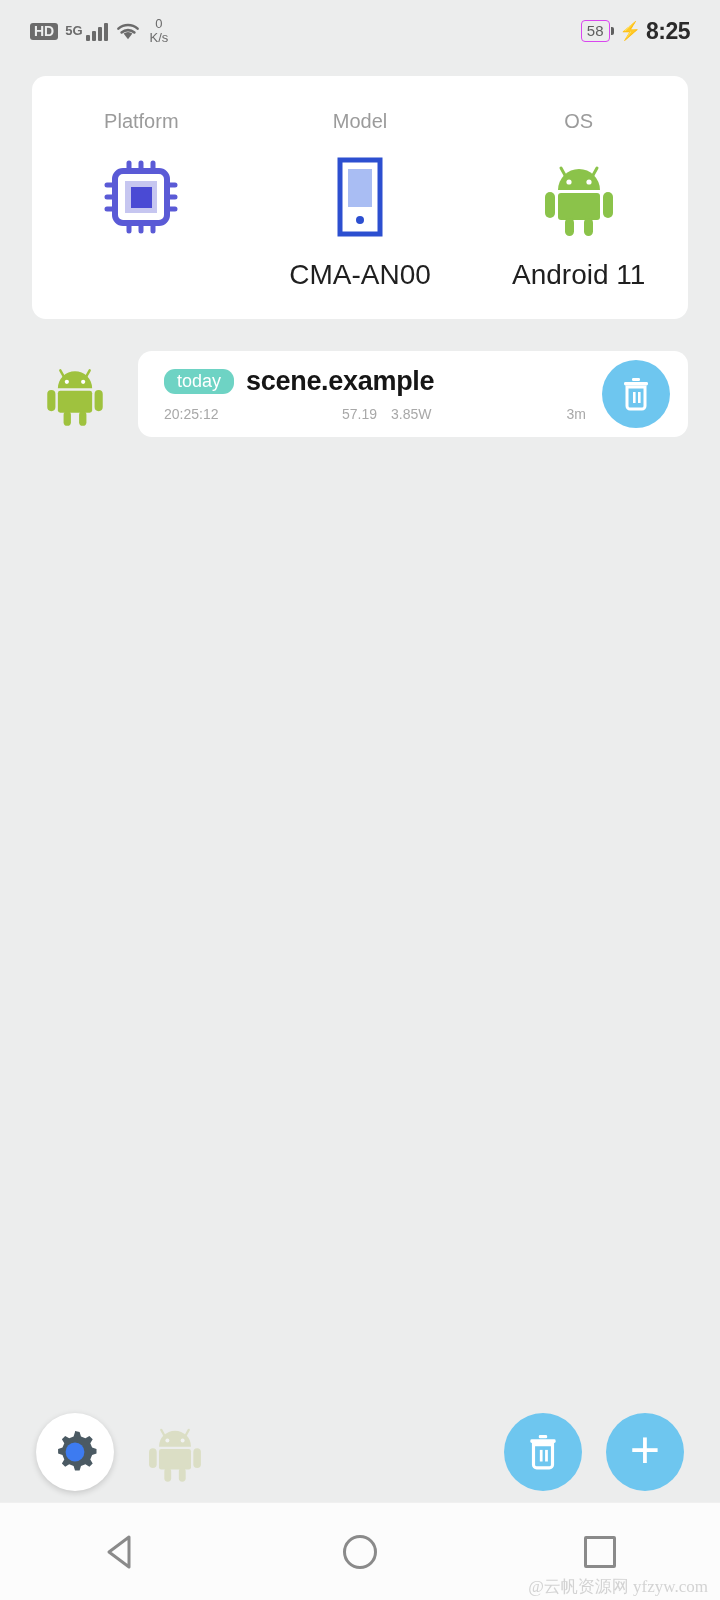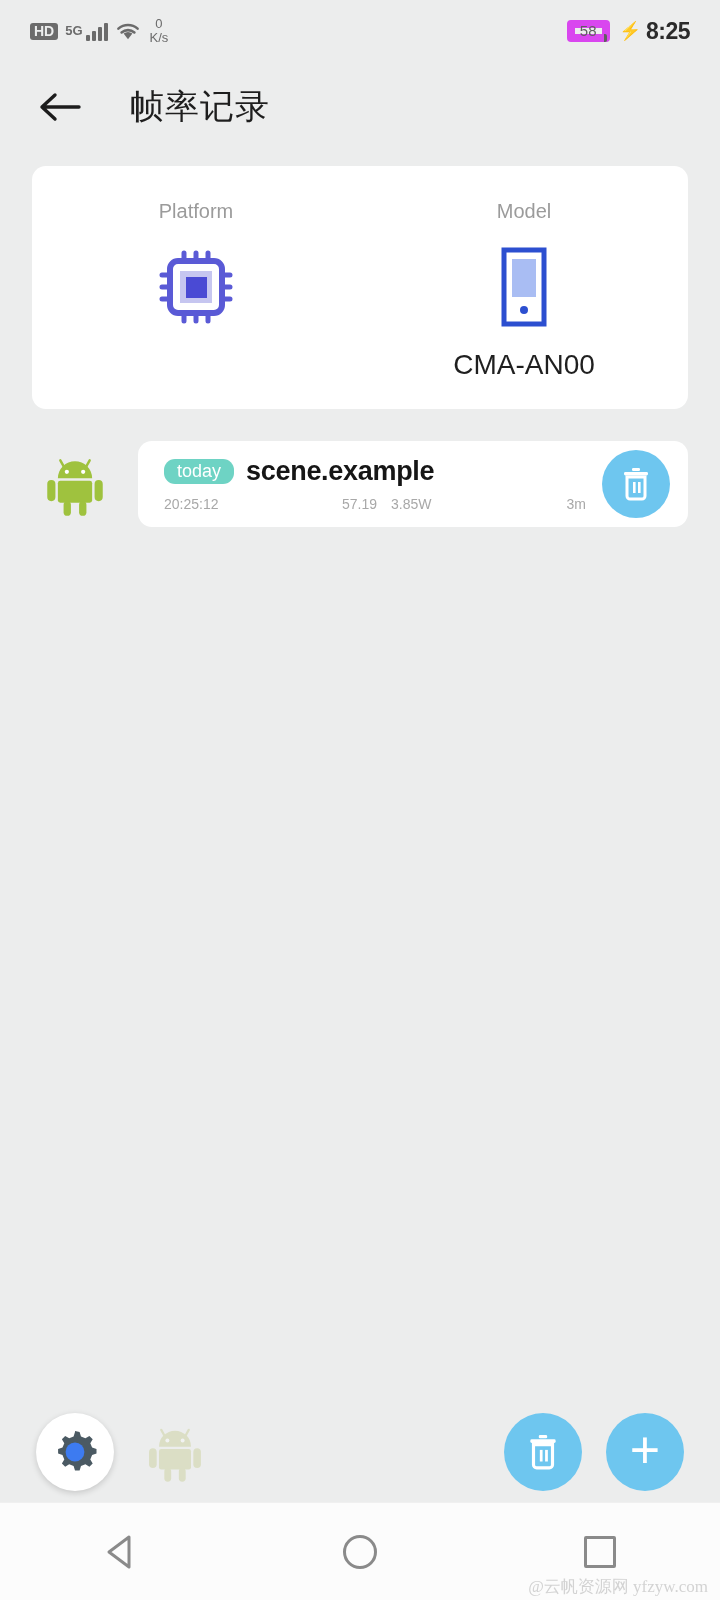--- a/index.html
+++ b/index.html
@@ -42,21 +42,21 @@
   .bars i:nth-child(3) { height: 14px; }
   .bars i:nth-child(4) { height: 18px; }
   .wifi { width: 26px; height: 20px; position: relative; }
   .speed {
     display: flex; flex-direction: column; align-items: center;
     line-height: 1.05; margin-left: 2px;
   }
   .speed .v { font-size: 13px; color: #6b6b6b; }
   .speed .u { font-size: 13px; color: #6b6b6b; }
   .batt {
-    border: 8px solid #d946ef; border-radius: 4px;
+    border: 1px solid #d946ef; border-radius: 4px;
     padding: 0 5px; font-size: 15px; color: #5f5f5f;
     line-height: 18px; height: 22px; display: flex; align-items: center;
     position: relative;
   }
   .batt::after {
     content: ""; position: absolute; right: -5px; top: 6px;
     width: 3px; height: 8px; background: #5f5f5f; border-radius: 0 2px 2px 0;
   }
   .bolt { font-size: 18px; color: #3c3c3c; margin-left: 6px; }
   .clock { font-size: 23px; color: #2b2b2b; font-weight: bold; letter-spacing: -0.5px; }
@@ -207,28 +207,20 @@
         <span class="u">K/s</span>
       </span>
     </div>
     <div class="sb-right">
       <span class="batt">58</span>
       <span class="bolt">⚡</span>
       <span class="clock">8:25</span>
     </div>
   </div>
 
-  <div class="appbar">
-    <span class="back-btn">
-      <svg width="46" height="34" viewBox="0 0 46 34">
-        <path d="M18 5 L5 17 L18 29 M5 17 L42 17" stroke="#1c1c1c" stroke-width="3.4" fill="none" stroke-linecap="round" stroke-linejoin="round"></path>
-      </svg>
-    </span>
-    <span class="title">帧率记录</span>
-  </div>
 
   <div class="info-card">
 
     <div class="info-col">
       <span class="info-label">Platform</span>
       <span class="info-icon">
         <svg width="84" height="84" viewBox="0 0 84 84">
           <g stroke="#5a5ad6" stroke-width="5" stroke-linecap="round">
             <path d="M30 8 v8 M42 8 v8 M54 8 v8"></path>
             <path d="M30 68 v8 M42 68 v8 M54 68 v8"></path>
@@ -248,20 +240,40 @@
       <span class="info-icon">
         <svg width="62" height="86" viewBox="0 0 62 86">
           <rect x="11" y="6" width="40" height="74" fill="none" stroke="#2c4fd0" stroke-width="5"></rect>
           <rect x="19" y="15" width="24" height="38" fill="#a9bdf3"></rect>
           <circle cx="31" cy="66" r="4" fill="#2c4fd0"></circle>
         </svg>
       </span>
       <span class="info-value">CMA-AN00</span>
     </div>
 
+    <div class="info-col">
+      <span class="info-label">OS</span>
+      <span class="info-icon">
+        <svg width="76" height="82" viewBox="0 0 76 82">
+          <g fill="#8bc34a">
+            <path d="M20 12 L25 21" stroke="#8bc34a" stroke-width="3" stroke-linecap="round"></path>
+            <path d="M56 12 L51 21" stroke="#8bc34a" stroke-width="3" stroke-linecap="round"></path>
+            <path d="M17 34 a21 21 0 0 1 42 0 Z"></path>
+            <circle cx="28" cy="26" r="2.6" fill="#ffffff"></circle>
+            <circle cx="48" cy="26" r="2.6" fill="#ffffff"></circle>
+            <rect x="17" y="37" width="42" height="27" rx="3"></rect>
+            <rect x="4" y="36" width="10" height="26" rx="5"></rect>
+            <rect x="62" y="36" width="10" height="26" rx="5"></rect>
+            <rect x="24" y="62" width="9" height="18" rx="4.5"></rect>
+            <rect x="43" y="62" width="9" height="18" rx="4.5"></rect>
+          </g>
+        </svg>
+      </span>
+      <span class="info-value">Android 11</span>
+    </div>
 
   </div>
 
   <div class="list">
     <div class="record-row">
       <span class="row-robot">
         <svg width="62" height="70" viewBox="0 0 76 82">
           <g fill="#9fc23e">
             <path d="M20 12 L25 21" stroke="#9fc23e" stroke-width="3" stroke-linecap="round"></path>
             <path d="M56 12 L51 21" stroke="#9fc23e" stroke-width="3" stroke-linecap="round"></path>

